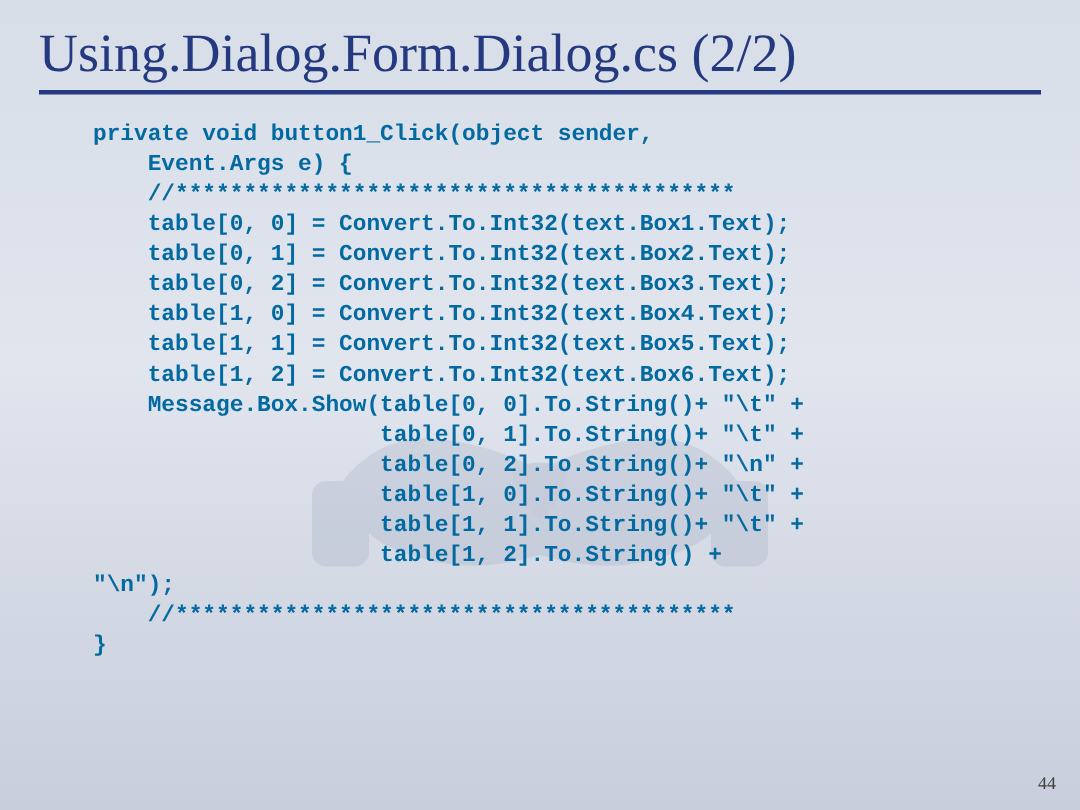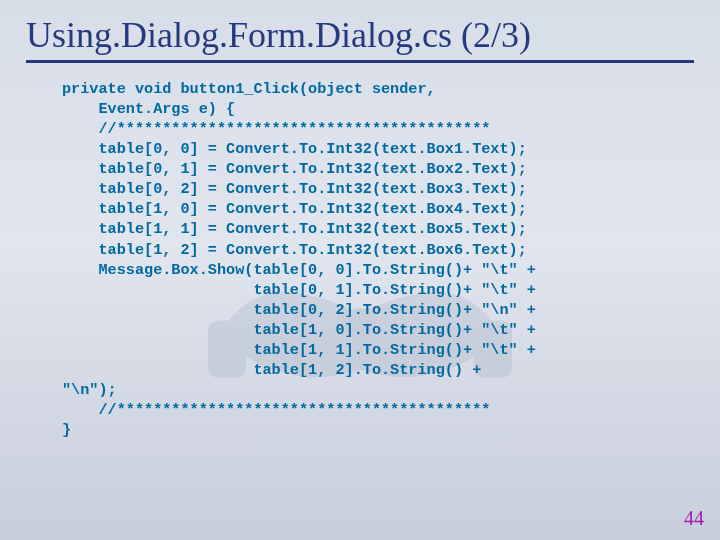--- a/index.html
+++ b/index.html
@@ -47,38 +47,38 @@
     color: #0369a1;
     white-space: pre;
     padding: 16px 0 0 62px;
     line-height: 1.32;
   }
   .pagenum {
     position: absolute;
     right: 16px;
     bottom: 10px;
     font-family: Georgia, serif;
-    font-size: 20px;
-    color: #a21caf;
+    font-size: 12px;
+    color: #404040;
     z-index: 3;
   }
 </style>
 </head>
 <body>
 
 <svg class="hand-bg" viewBox="0 0 400 300">
   <g fill="#8590a8">
     <path d="M60 160 Q90 120 140 130 Q170 135 200 150 Q230 135 260 130 Q310 120 340 160 Q330 200 290 210 Q250 225 200 210 Q150 225 110 210 Q70 200 60 160 Z"></path>
     <path d="M180 150 Q200 140 220 150 Q215 175 200 185 Q185 175 180 150 Z" fill="#738098"></path>
     <rect x="40" y="158" width="40" height="60" rx="10"></rect>
     <rect x="320" y="158" width="40" height="60" rx="10"></rect>
   </g>
 </svg>
 
-<div class="title">Using.Dialog.Form.Dialog.cs (2/3)</div>
+<div class="title">Using.Dialog.Form.Dialog.cs (2/2)</div>
 <div class="underline"></div>
 
 <div class="code">private void button1_Click(object sender,
     Event.Args e) {
     //*****************************************
     table[0, 0] = Convert.To.Int32(text.Box1.Text);
     table[0, 1] = Convert.To.Int32(text.Box2.Text);
     table[0, 2] = Convert.To.Int32(text.Box3.Text);
     table[1, 0] = Convert.To.Int32(text.Box4.Text);
     table[1, 1] = Convert.To.Int32(text.Box5.Text);

